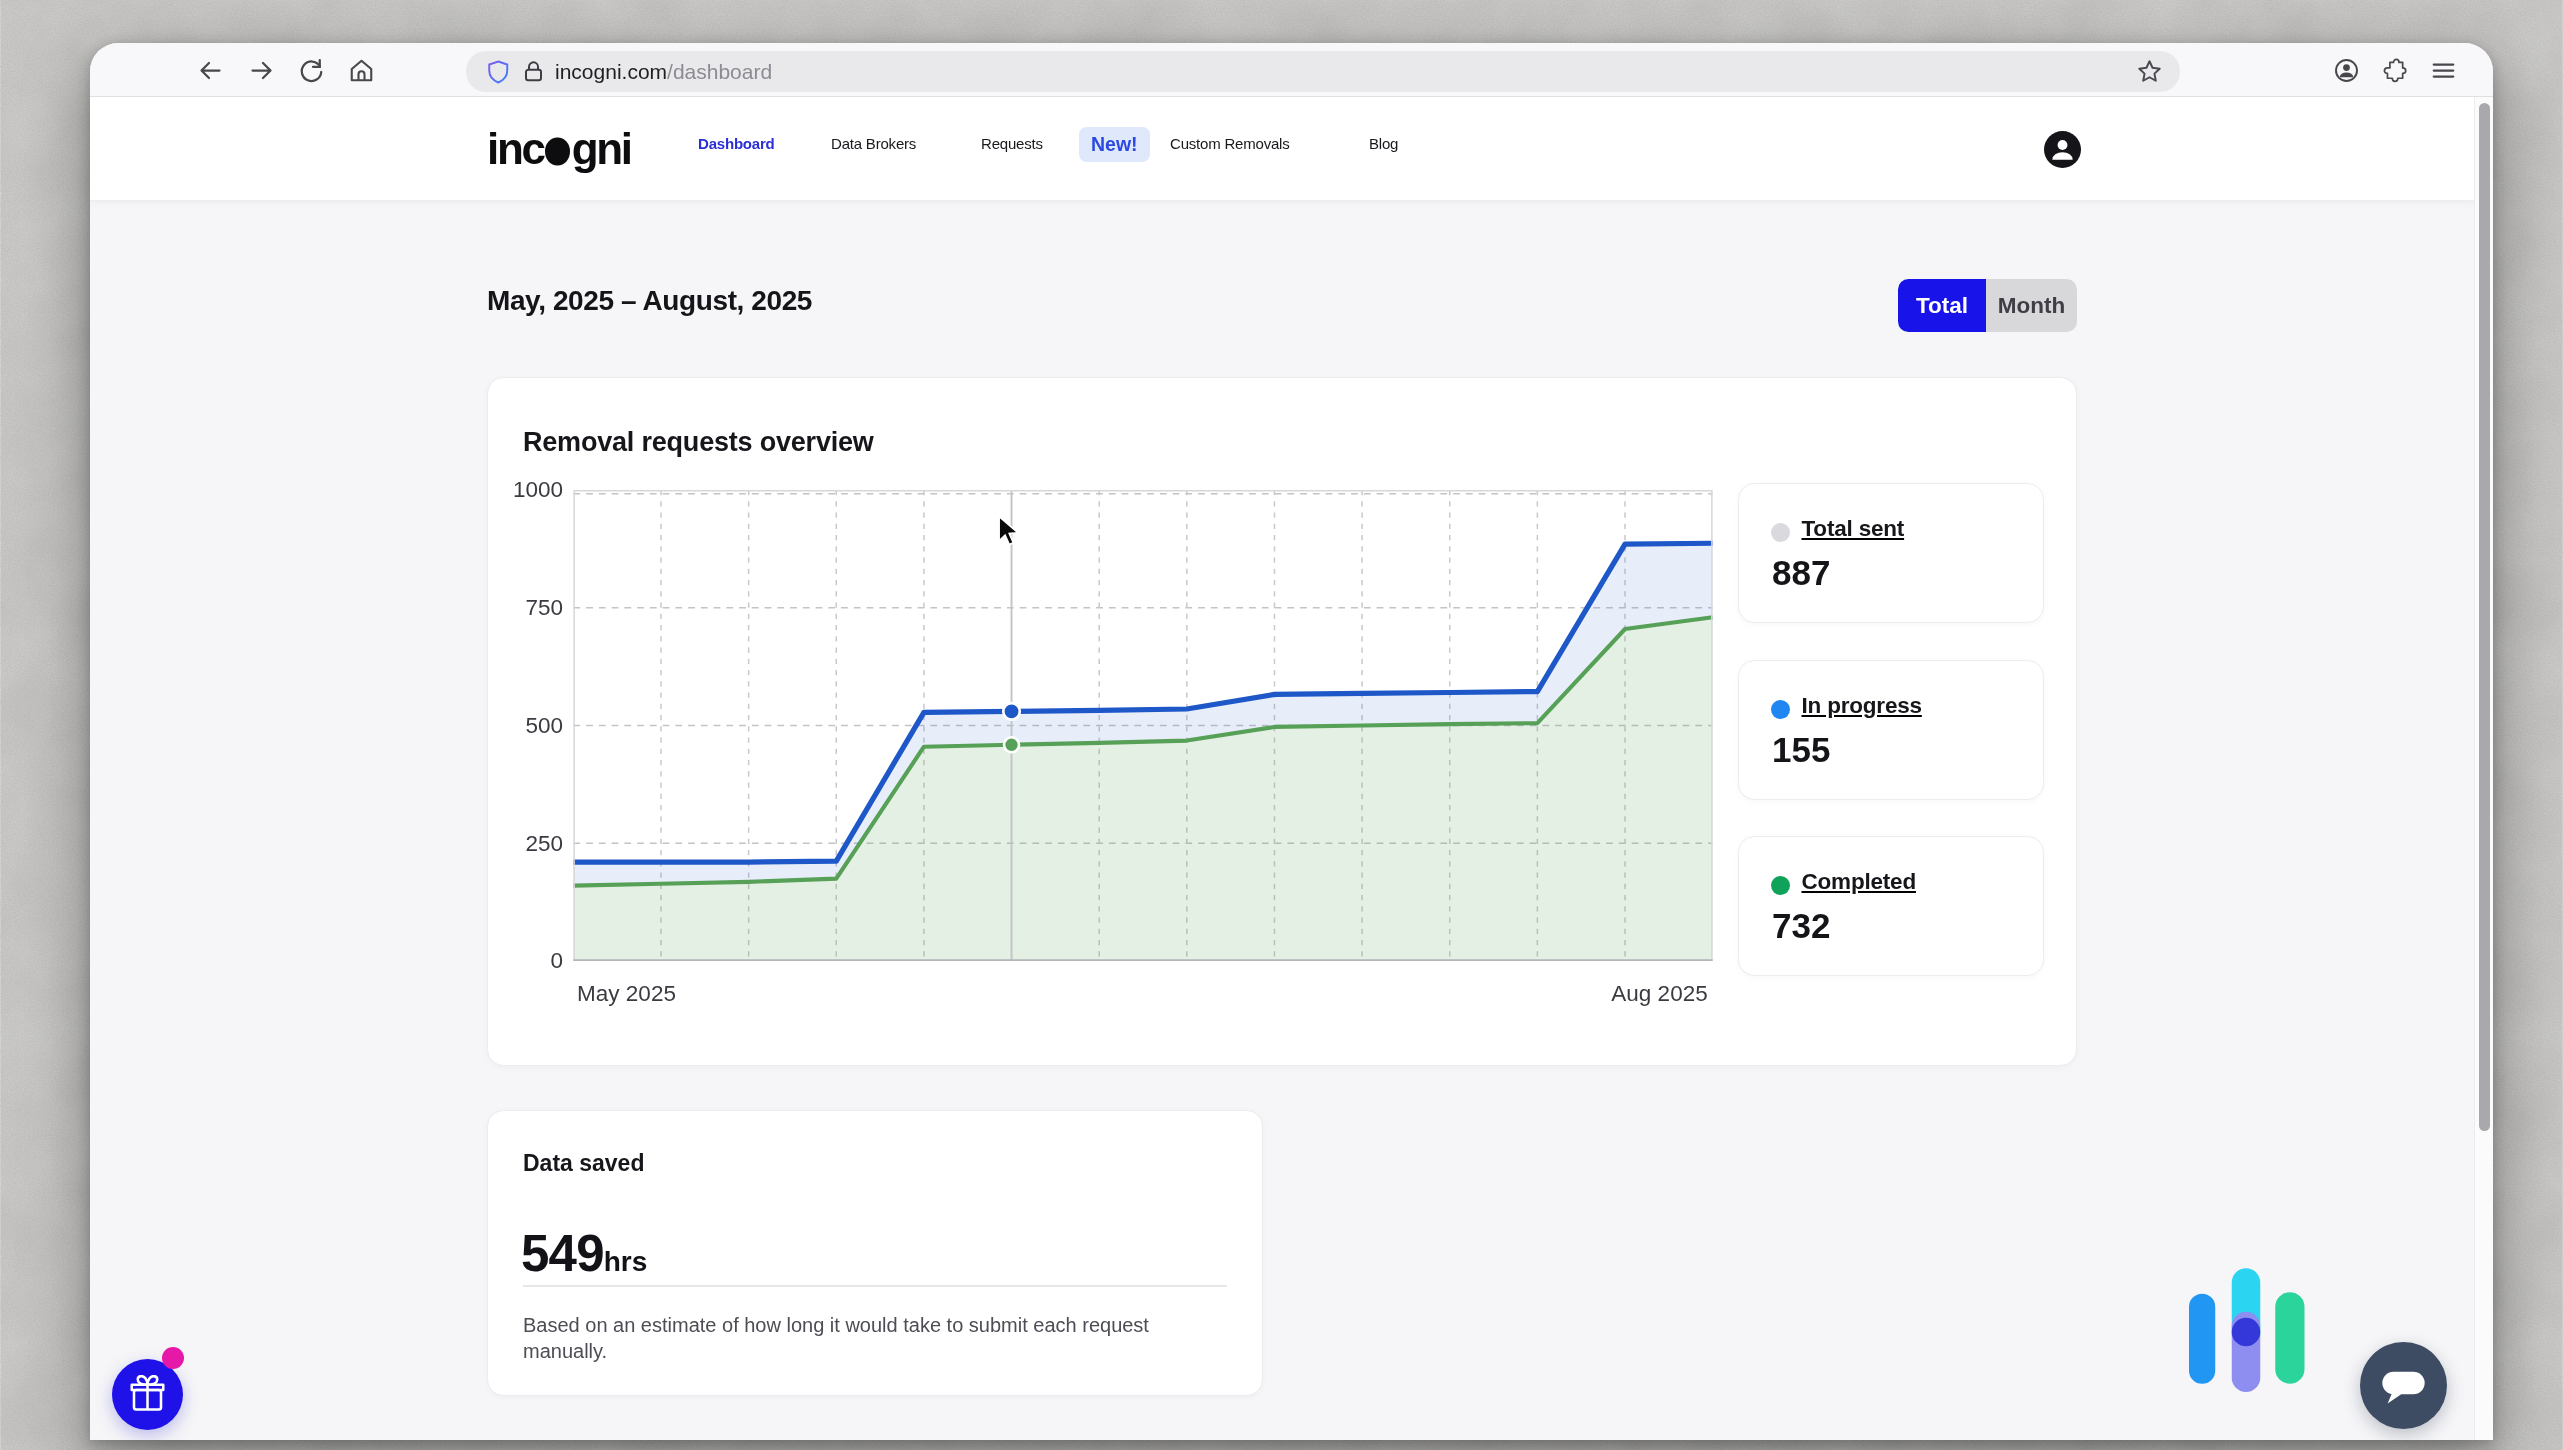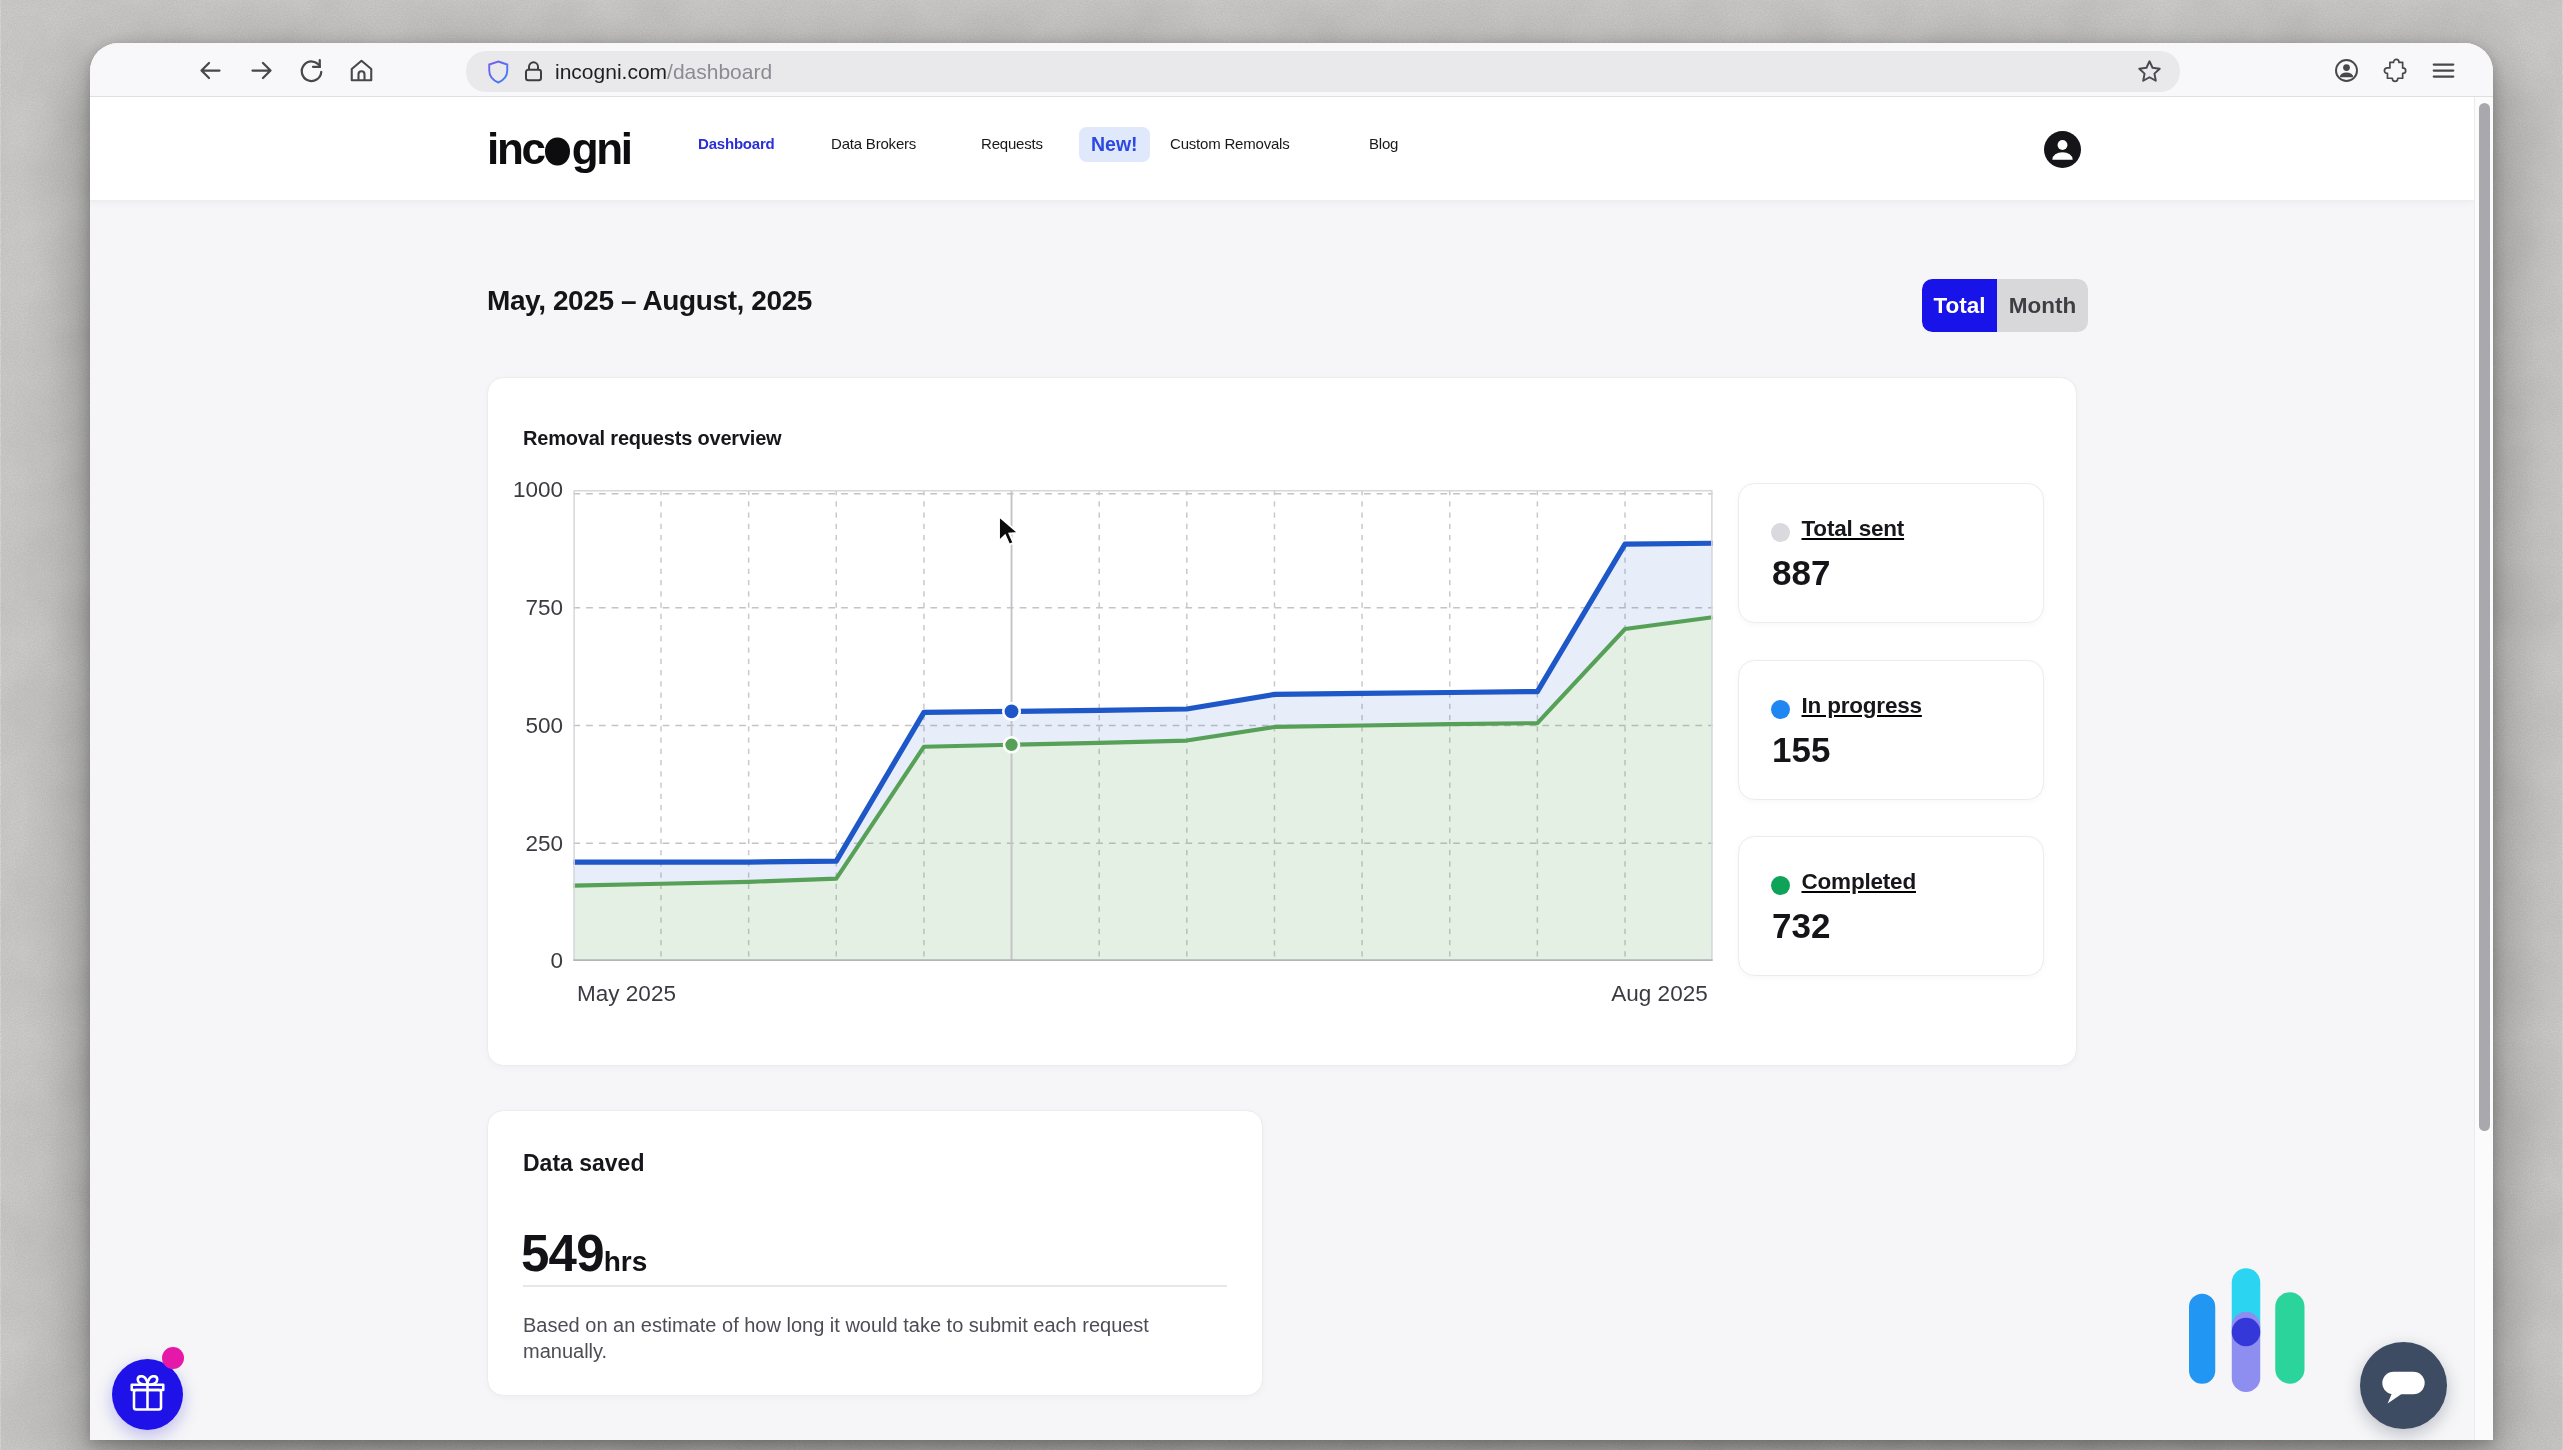--- a/index.html
+++ b/index.html
@@ -42,28 +42,28 @@
     padding:6px 12px; border-radius:7.5px; cursor:pointer; }
   .nav-avatar { position:absolute; left:1954px; top:34px; width:37px; height:37px; border-radius:50%;
     background:#141419; cursor:pointer; }
 
   
   .page-heading { position:absolute; left:397px; top:188px; font-size:28px; font-weight:700;
     letter-spacing:-0.4px; color:#141419; }
   .toggle { position:absolute; left:1808px; top:182px; height:53px; display:flex; }
   .toggle .seg { height:53px; display:flex; align-items:center; justify-content:center;
     font-size:22.5px; font-weight:700; cursor:pointer; }
-  .seg-total { width:75px; color:#ffffff; border-radius:10.5px 0 0 10.5px;margin-left:24px; }
+  .seg-total { width:88px; color:#ffffff; border-radius:10.5px 0 0 10.5px; }
   .seg-month { width:91px; background:#d8d8db; color:#3e3e45; border-radius:0 10.5px 10.5px 0; }
 
   
   .card { position:absolute; background:#ffffff; border:1.5px solid #ececef; border-radius:16.5px;
     box-shadow:0 1.5px 6px rgba(20,20,40,.03); }
   .chart-card { left:397px; top:280px; width:1590px; height:689px; }
-  .card-title { position:absolute; left:35px; top:49px; font-size:20px; font-weight:700;
+  .card-title { position:absolute; left:35px; top:49px; font-size:27px; font-weight:700;
     letter-spacing:-0.2px; color:#16161b; }
 
   
   .plot { position:absolute; left:483px; top:393px; width:1140px; height:471px; }
   .ytick { position:absolute; width:75px; text-align:right; font-size:22.5px; color:#3a3a41;
     left:398px; transform:translateY(-12.8px); }
   .xtick { position:absolute; top:884px; width:165px; text-align:center; font-size:22.5px; color:#3a3a41; }
   .hgrid { stroke:#c3c3c8; stroke-width:2; stroke-dasharray:9 8; }
   .vgrid { stroke:#c9c9cd; stroke-width:2; stroke-dasharray:7 8; }
   .hoverline { stroke:#c2c2c7; stroke-width:2.5; }

